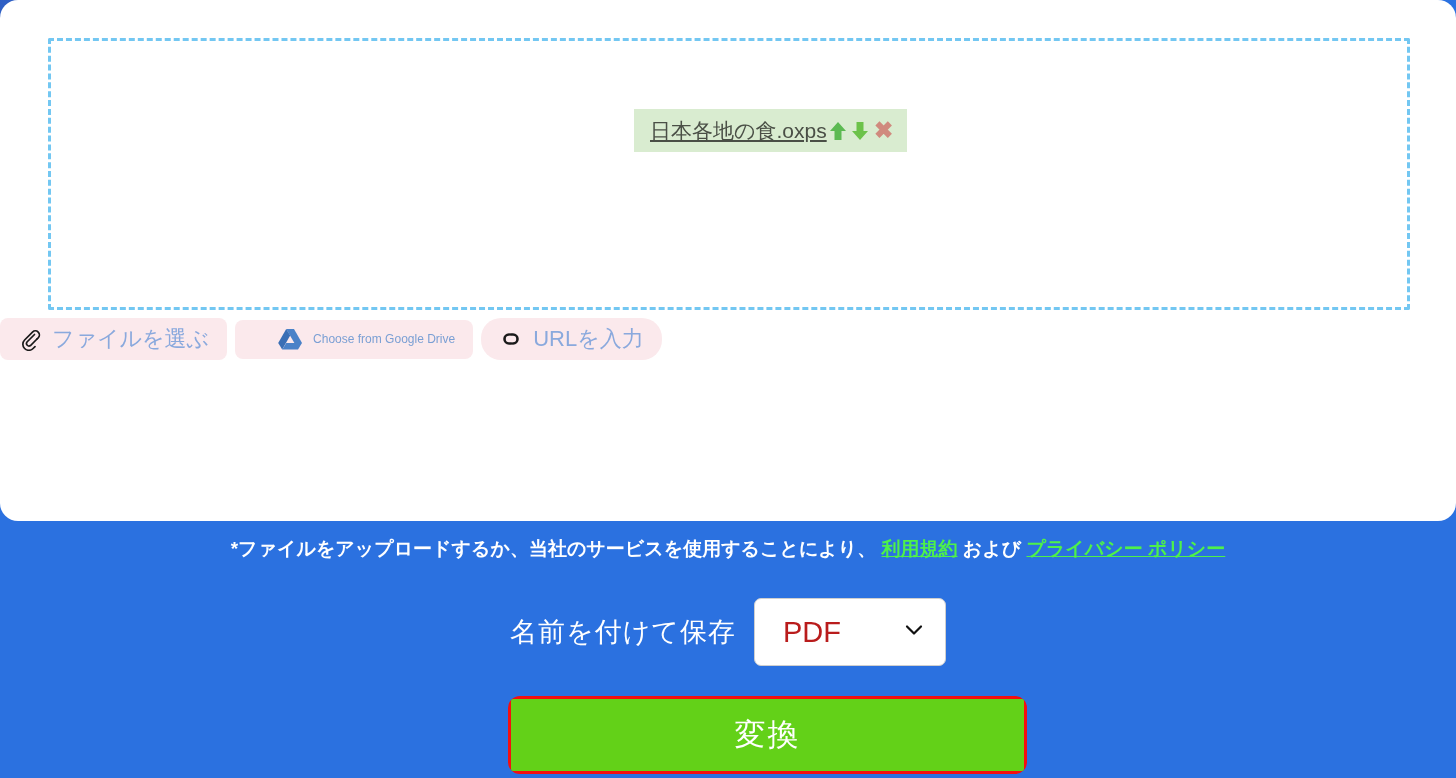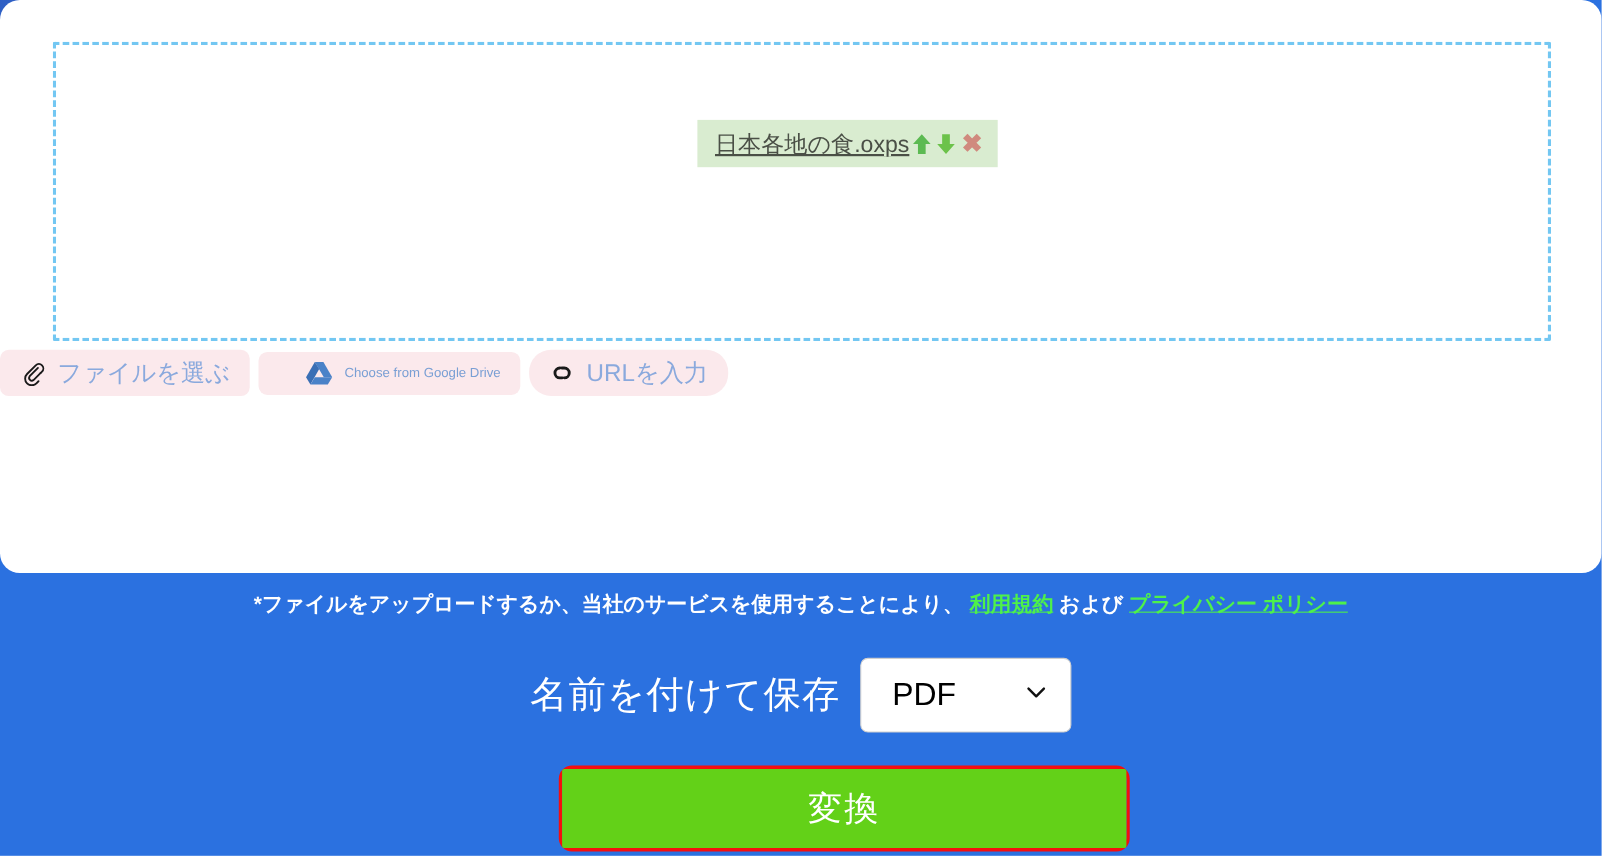--- a/index.html
+++ b/index.html
@@ -144,39 +144,39 @@
     position: absolute;
     left: 0; top: 598px;
     width: 1456px;
     display: flex;
     align-items: center;
     justify-content: center;
     gap: 18px;
   }
   .saveas-label {
     color: #ffffff;
-    font-size: 34px;
+    font-size: 27px;
     letter-spacing: 1px;
   }
   .format-select-wrap {
     position: relative;
     width: 192px;
     height: 68px;
   }
   .format-select {
     appearance: none;
     -webkit-appearance: none;
     width: 192px;
     height: 68px;
     background: #ffffff;
     border: 1px solid #cfcfcf;
     border-radius: 7px;
     font-family: "Liberation Sans", sans-serif;
     font-size: 29px;
-    color: #000000;
+    color: #b91c1c;
     padding: 0 42px 0 28px;
     cursor: pointer;
   }
   .select-chevron {
     position: absolute;
     right: 22px; top: 50%;
     transform: translateY(-50%);
     pointer-events: none;
   }
 

